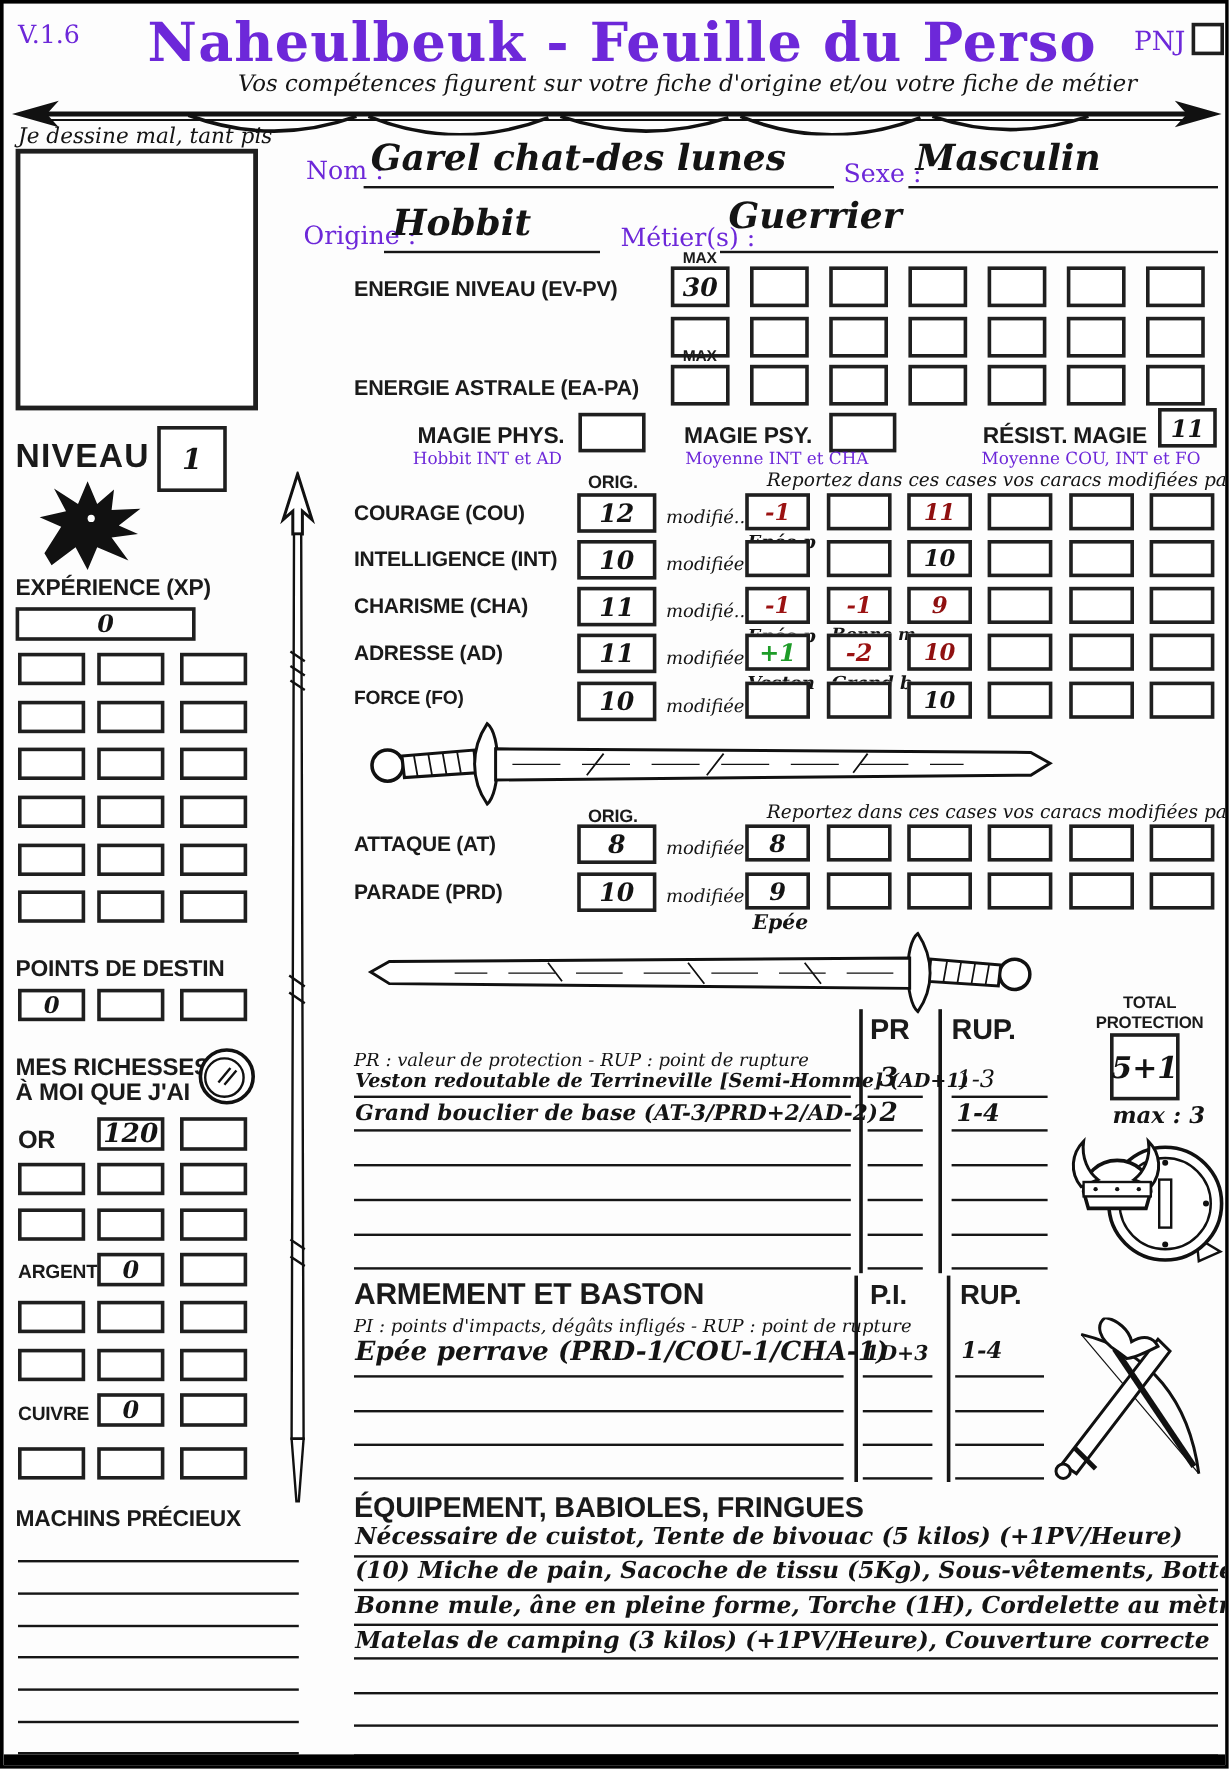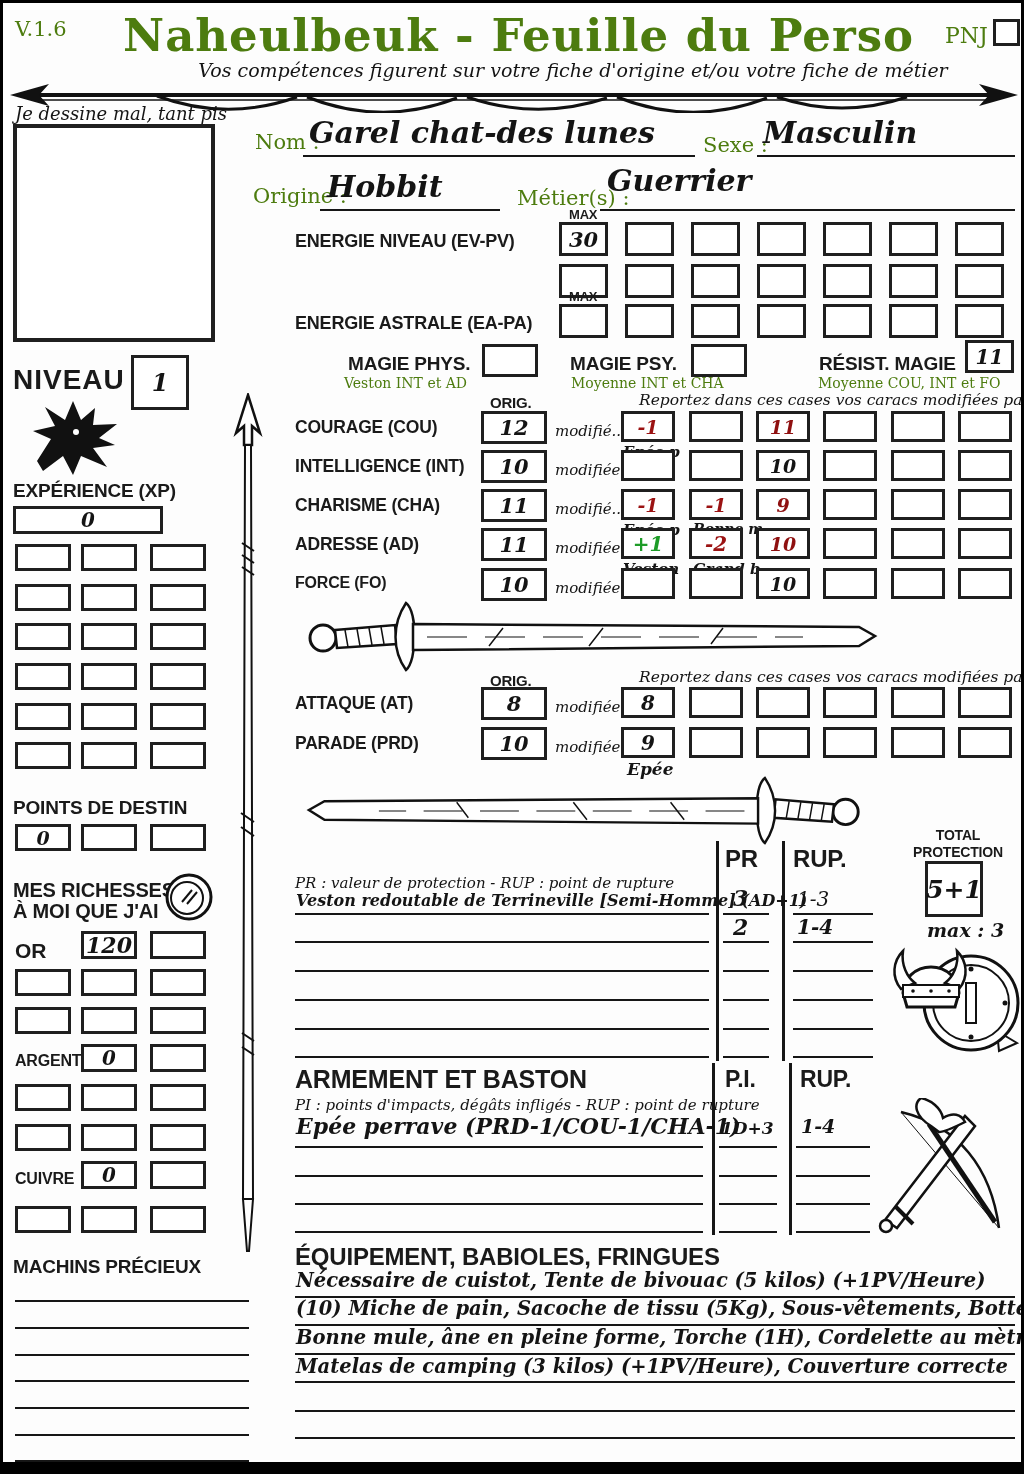--- a/index.html
+++ b/index.html
@@ -2,21 +2,21 @@
 <html><head>
 <meta charset="utf-8">
 <style>
   html,body{margin:0;padding:0;background:#fff}
   .page{position:relative;width:1024px;height:1474px;background:#fdfdfd;overflow:hidden;
         border:3px solid #000;box-sizing:border-box;color:#161616;
         font-family:"Liberation Sans",sans-serif}
   .abs{position:absolute}
   .lbl{position:absolute;font-family:"Liberation Sans",sans-serif;font-weight:700;
        letter-spacing:-0.2px;color:#1a1a1a;white-space:nowrap}
-  .sr{position:absolute;font-family:"DejaVu Serif",serif;color:#4d7c0f;white-space:nowrap}
+  .sr{position:absolute;font-family:"DejaVu Serif",serif;color:#6d28d9;white-space:nowrap}
   .hand{font-family:"DejaVu Serif",serif;font-style:italic;font-weight:600;color:#141414;white-space:nowrap}
   .handabs{position:absolute;font-family:"DejaVu Serif",serif;font-style:italic;color:#141414;white-space:nowrap}
   .box{position:absolute;border:3px solid #1f1f1f;background:#fff;box-sizing:border-box;
        display:flex;align-items:center;justify-content:center}
   .uline{position:absolute;height:0;border-top:2.5px solid #161616}
   .vbar{position:absolute;width:3px;background:#161616}
   svg{display:block}
   .bottombar{position:absolute;left:0;right:0;bottom:0;height:9px;background:#000}
 </style>
 </head>
@@ -185,21 +185,21 @@
   <div class="box" style="left:556px;top:301px;width:49px;height:34px"></div>
   <div class="box" style="left:622px;top:301px;width:49px;height:34px"></div>
   <div class="box" style="left:688px;top:301px;width:49px;height:34px"></div>
   <div class="box" style="left:754px;top:301px;width:49px;height:34px"></div>
   <div class="box" style="left:820px;top:301px;width:49px;height:34px"></div>
   <div class="box" style="left:886px;top:301px;width:49px;height:34px"></div>
   <div class="box" style="left:952px;top:301px;width:49px;height:34px"></div>
 
   <div class="lbl" style="left:345px;top:350px;font-size:19px">MAGIE PHYS.</div>
   <div class="box" style="left:479px;top:341px;width:56px;height:33px"></div>
-  <div class="sr" style="left:341px;top:372px;font-size:14px">Veston INT et AD</div>
+  <div class="sr" style="left:341px;top:372px;font-size:14px">Hobbit INT et AD</div>
   <div class="lbl" style="left:567px;top:350px;font-size:19px">MAGIE PSY.</div>
   <div class="box" style="left:688px;top:341px;width:56px;height:33px"></div>
   <div class="sr" style="left:568px;top:372px;font-size:14px">Moyenne INT et CHA</div>
   <div class="lbl" style="left:816px;top:350px;font-size:19px">RÉSIST. MAGIE</div>
   <div class="box" style="left:962px;top:337px;width:49px;height:33px">
       <span class="hand" style="font-size:20px">11</span>
     </div>
   <div class="sr" style="left:815px;top:372px;font-size:14px">Moyenne COU, INT et FO</div>
 
   <div class="lbl" style="left:487px;top:391px;font-size:15px">ORIG.</div>
@@ -412,20 +412,21 @@
   <div class="lbl" style="left:722px;top:842px;font-size:24px">PR</div>
   <div class="lbl" style="left:790px;top:842px;font-size:24px">RUP.</div>
 
   <div class="handabs" style="left:293px;top:888px;font-size:16px;font-weight:600">Veston redoutable de Terrineville [Semi-Homme] (AD+1)</div>
   <div class="uline" style="left:292px;top:910px;width:414px"></div>
   <div class="handabs" style="left:730px;top:882px;font-size:22px;font-weight:600">3</div>
   <div class="uline" style="left:720px;top:910px;width:46px"></div>
   <div class="handabs" style="left:794px;top:884px;font-size:20px;font-weight:400">1-3</div>
   <div class="uline" style="left:790px;top:910px;width:80px"></div>
 
+  <div class="handabs" style="left:293px;top:914px;font-size:18px;font-weight:600">Grand bouclier de base (AT-3/PRD+2/AD-2)</div>
   <div class="uline" style="left:292px;top:938px;width:414px"></div>
   <div class="handabs" style="left:730px;top:911px;font-size:22px;font-weight:600">2</div>
   <div class="uline" style="left:720px;top:938px;width:46px"></div>
   <div class="handabs" style="left:794px;top:912px;font-size:20px;font-weight:600">1-4</div>
   <div class="uline" style="left:790px;top:938px;width:80px"></div>
 
   <div class="uline" style="left:292px;top:967px;width:414px"></div>
   <div class="uline" style="left:720px;top:967px;width:46px"></div>
   <div class="uline" style="left:790px;top:967px;width:80px"></div>
   <div class="uline" style="left:292px;top:996px;width:414px"></div>

